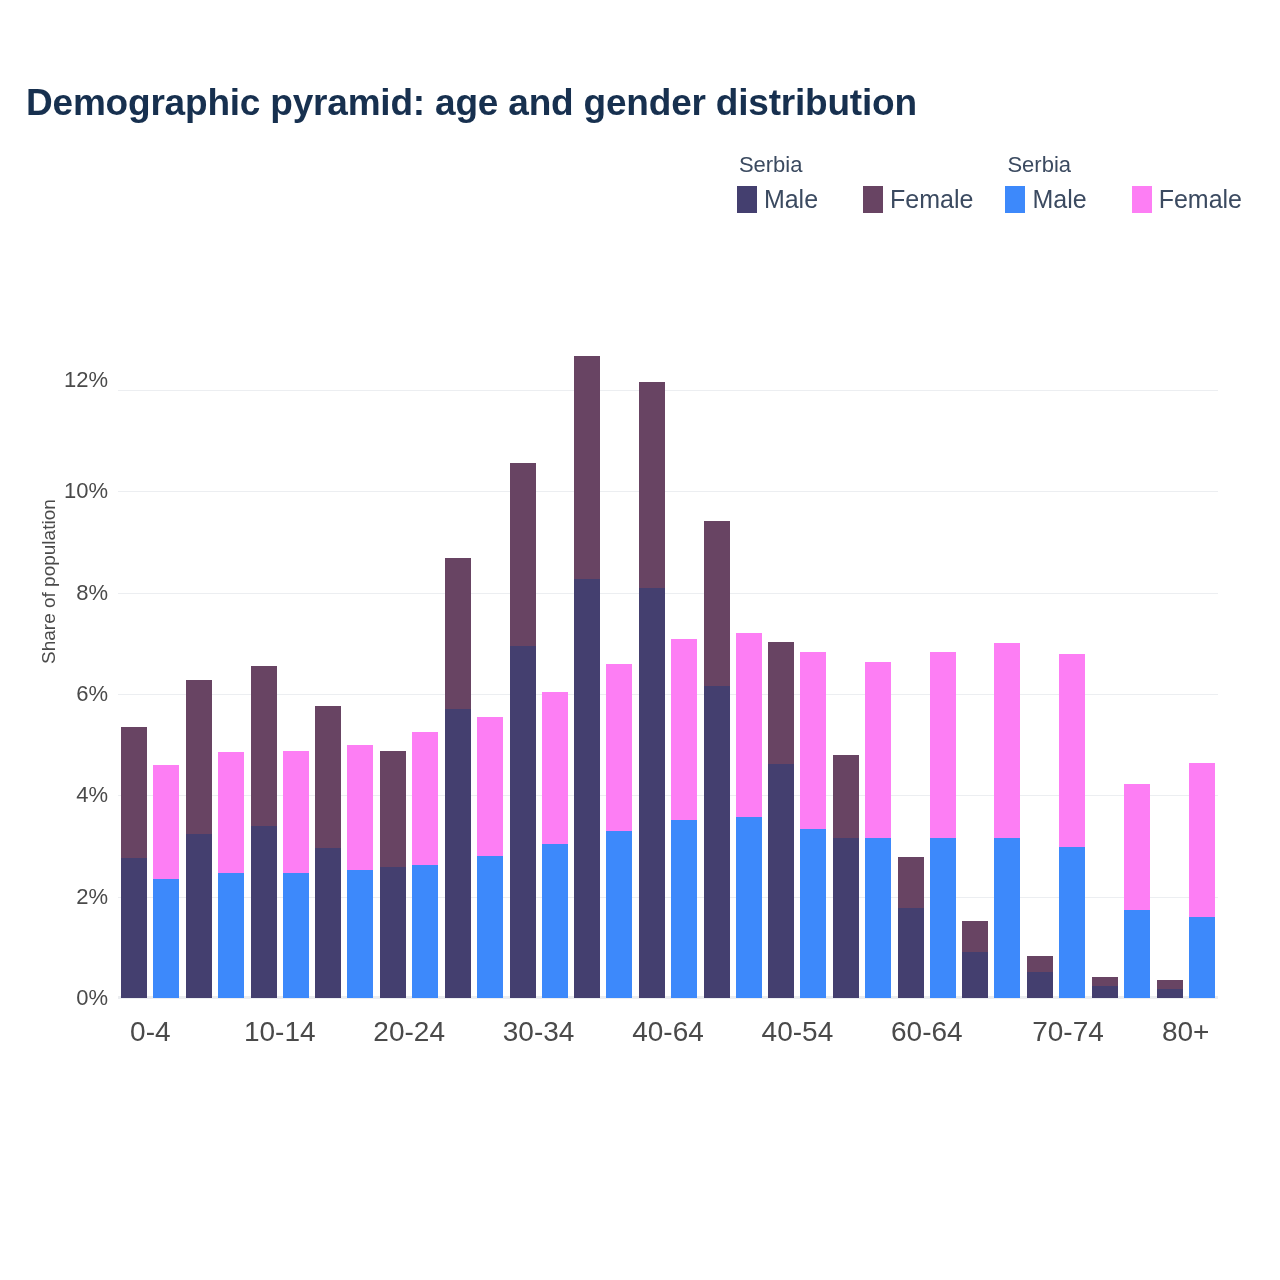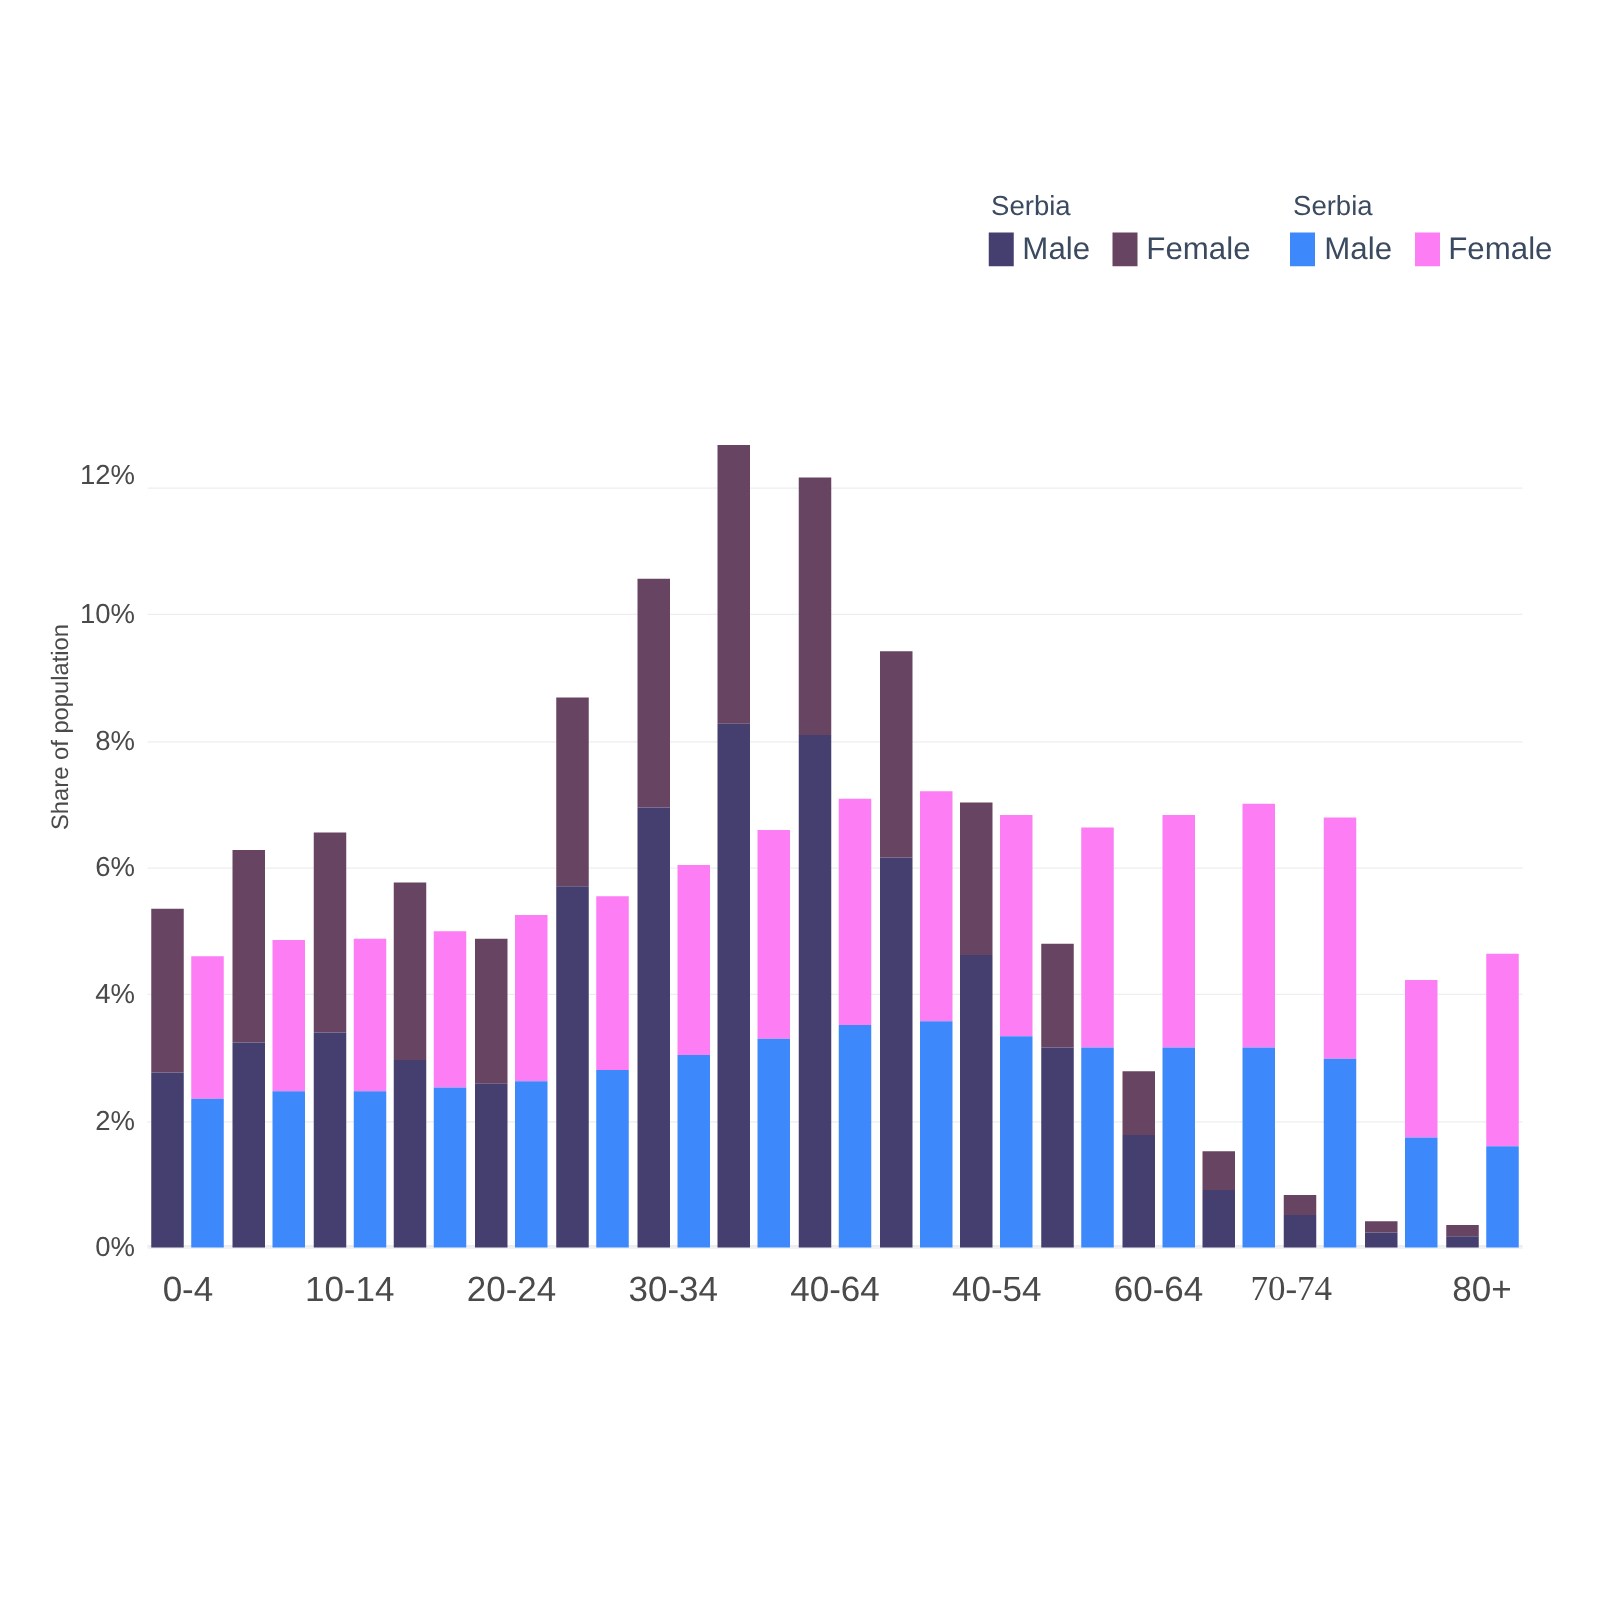--- a/index.html
+++ b/index.html
@@ -49,21 +49,21 @@
     align-items: flex-end;
   }
   .legend-group { display: flex; flex-direction: column; }
   .legend-group.kuwait { margin-right: 32px; }
   .legend-group-title {
     font-size: 22px;
     color: #3b4a60;
     margin-bottom: 8px;
     padding-left: 2px;
   }
-  .legend-items { display: flex; flex-direction: row; align-items: center; }
+  .legend-items { display: flex; flex-direction: row; align-items: center; gap: 27px; }
   .legend-item {
     display: flex;
     flex-direction: row;
     align-items: center;
     margin-right: 18px;
   }
   .legend-item:last-child { margin-right: 0; justify-content: space-between; }
   .legend-swatch {
     width: 20px;
     height: 27px;
@@ -169,20 +169,21 @@
     color: #5e5e5e;
     line-height: 1.65;
   }
   .footer div { white-space: nowrap; }
 </style>
 </head>
 <body>
 
 <div id="chart-root">
 
+  <div class="chart-title">Demographic pyramid: age and gender distribution</div>
 
   <div class="legend">
     <div class="legend-groups">
 
       <div class="legend-group kuwait">
         <div class="legend-group-title">Serbia</div>
         <div class="legend-items">
           <div class="legend-item">
             <span class="legend-swatch" style="background:#443f6f"></span>
             <span class="legend-label">Male</span>
@@ -408,18 +409,18 @@
       <div class="ytick-label" style="top: 380px;">12%</div>
     </div>
   <div id="xtick-labels">
       <div class="xtick-label" style="left: 150.353px;">0-4</div>
       <div class="xtick-label" style="left: 279.765px;">10-14</div>
       <div class="xtick-label" style="left: 409.176px;">20-24</div>
       <div class="xtick-label" style="left: 538.588px;">30-34</div>
       <div class="xtick-label" style="left: 668px;">40-64</div>
       <div class="xtick-label" style="left: 797.412px;">40-54</div>
       <div class="xtick-label" style="left: 926.824px;">60-64</div>
-      <div class="xtick-label" style="left: 1033px; font-family: Liberation Serif, serif;">70-74</div>
+      <div class="xtick-label" style="left: 1068px;">70-74</div>
       <div class="xtick-label" style="left: 1185.65px;">80+</div>
     </div>
 
 
 </div>
 
 </body></html>

